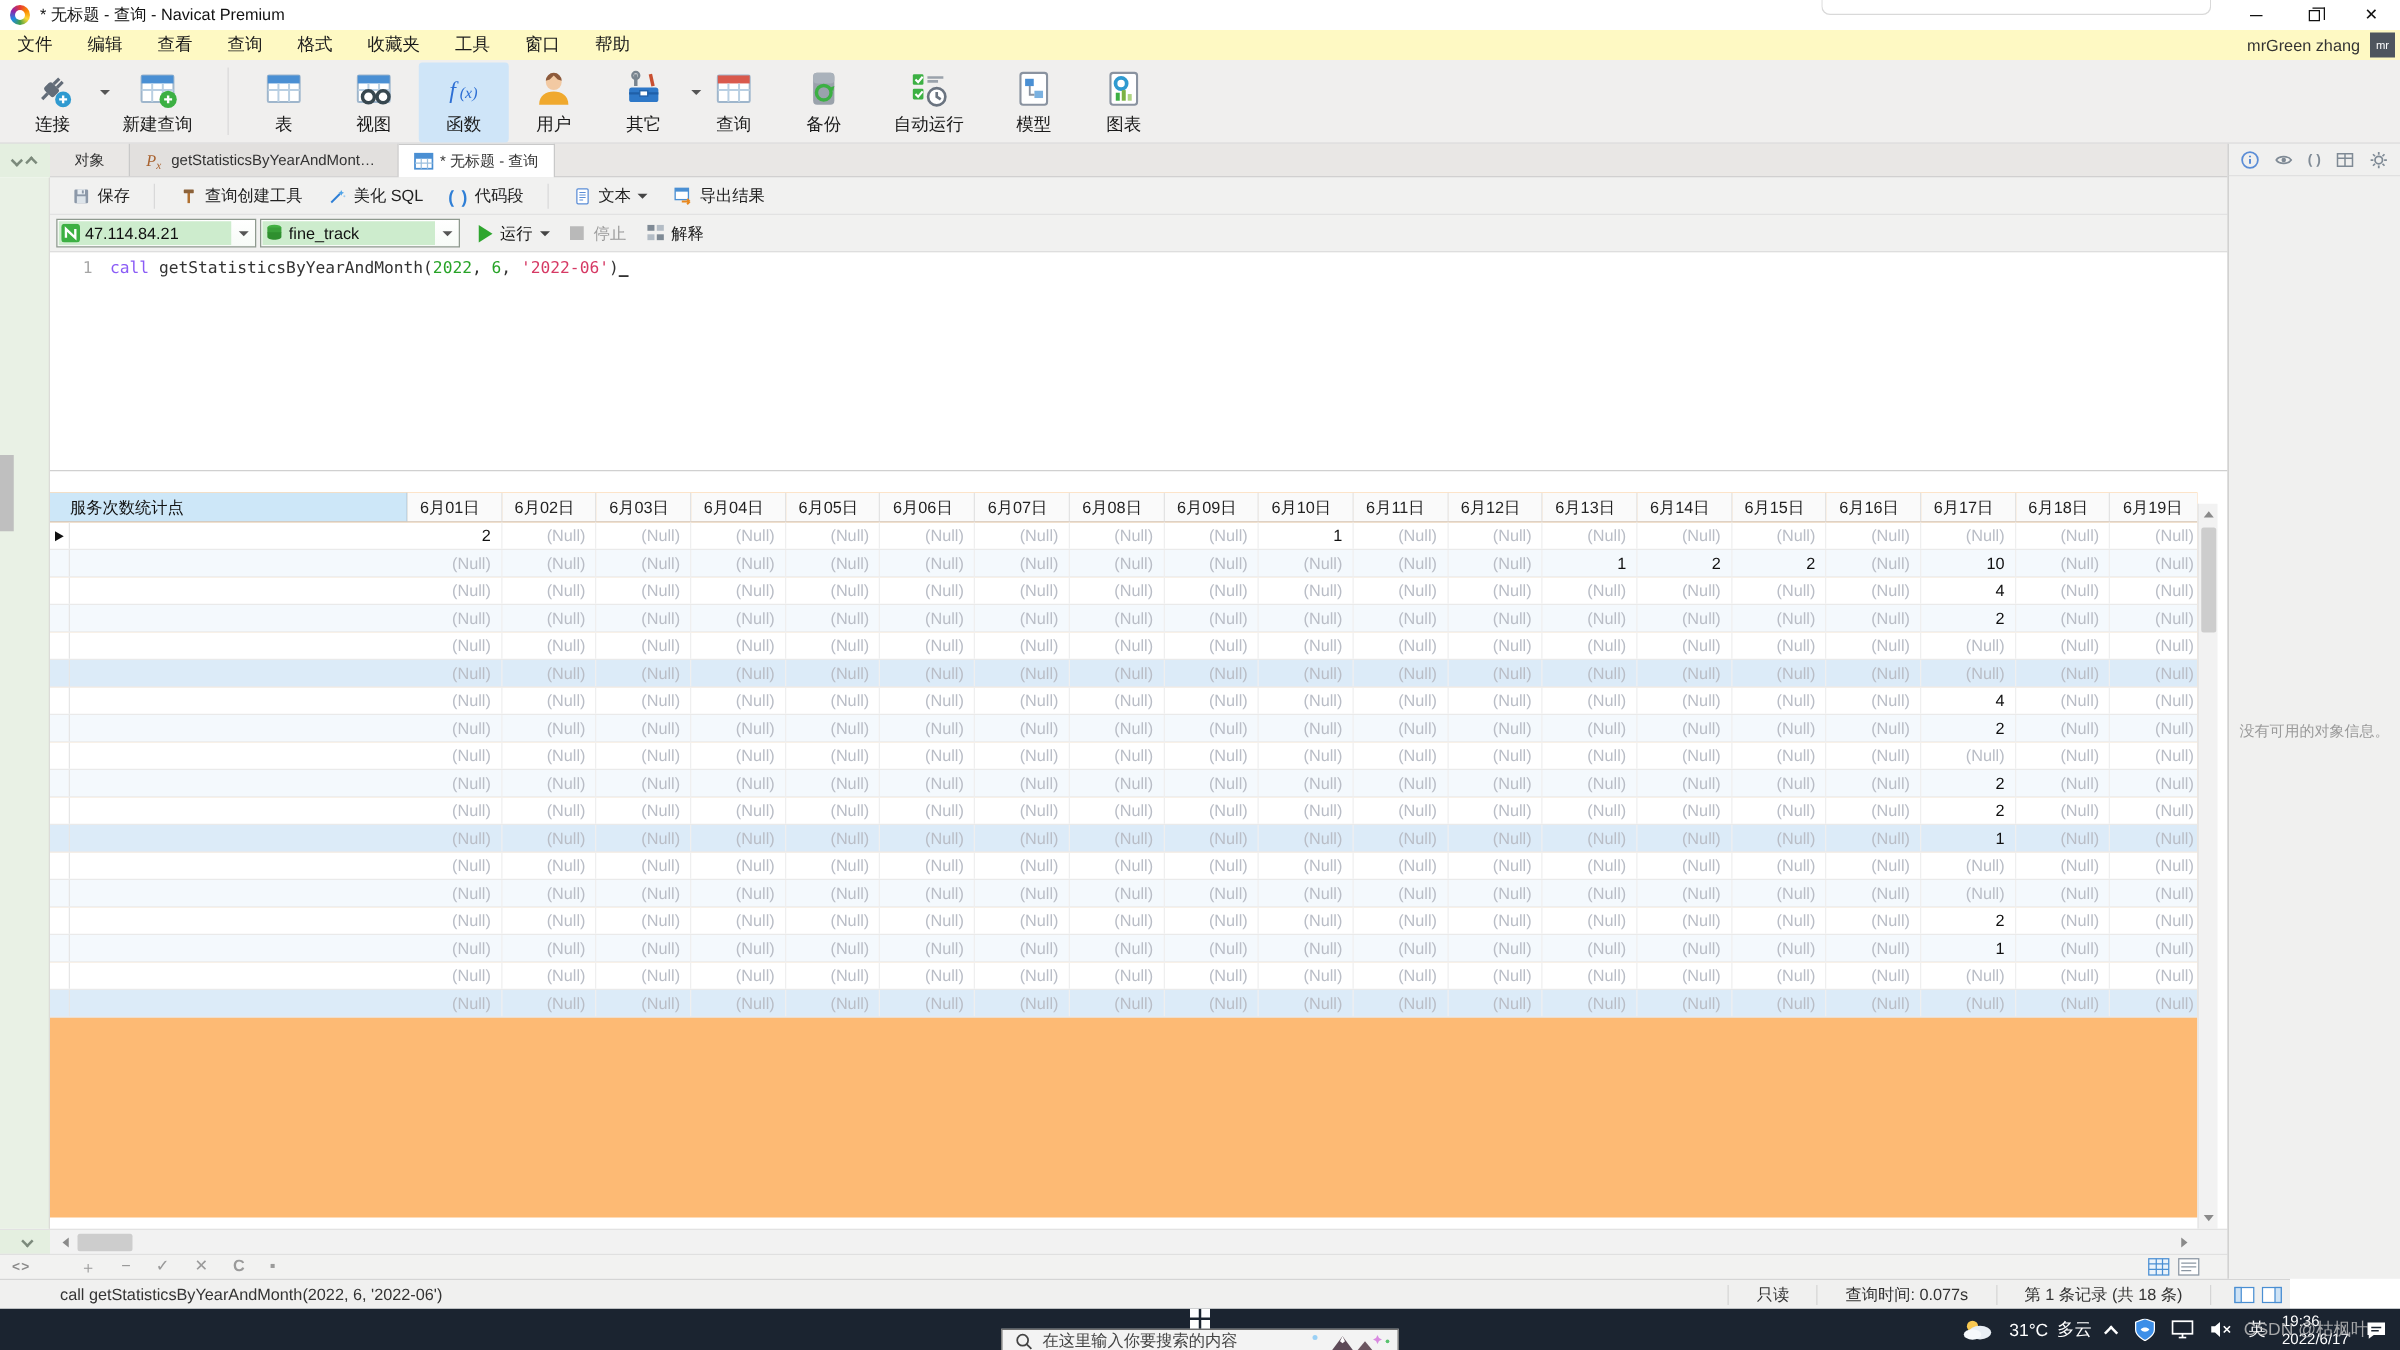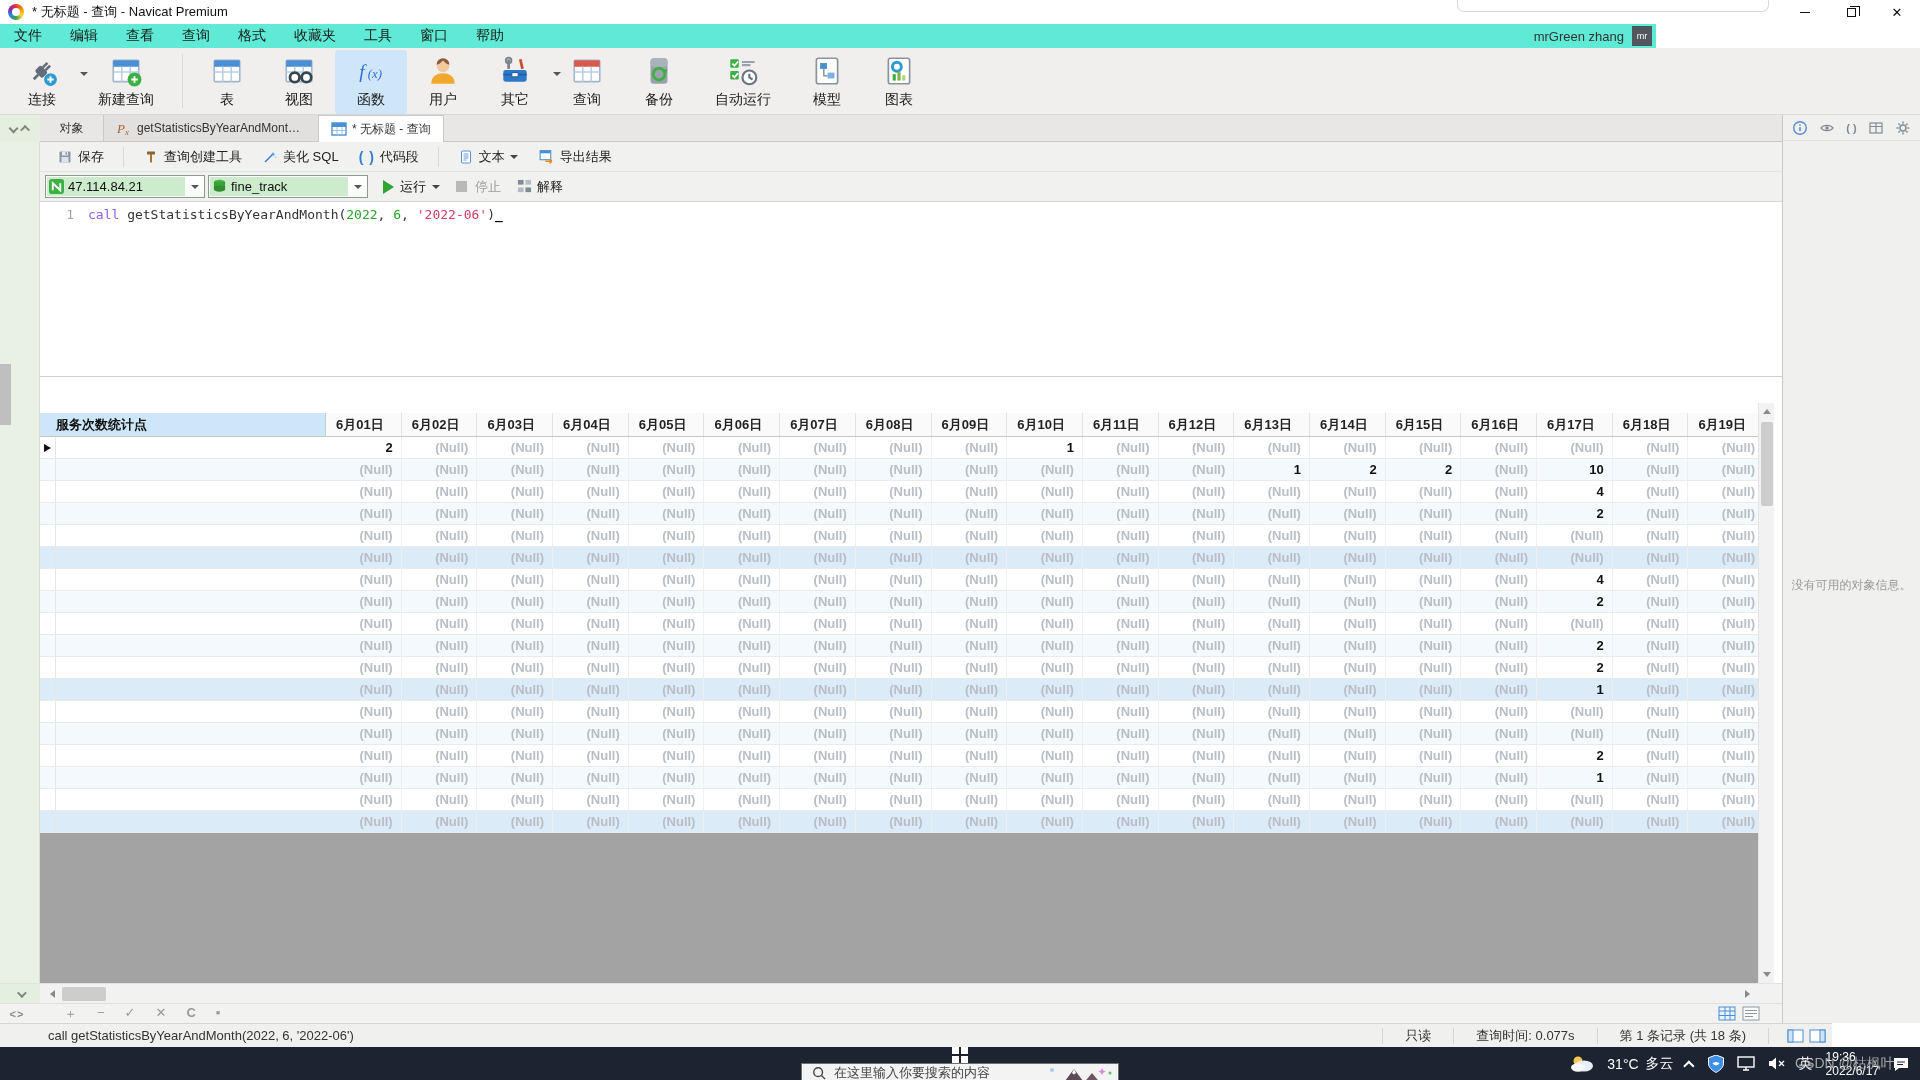--- a/index.html
+++ b/index.html
@@ -16,21 +16,21 @@
   .wtitle { font-size:13px; color:#111; }
   .ghost-pill { left:1457px; top:0; width:312px; height:12px; border:1px solid #d9d9d9; border-top:none; border-radius:0 0 7px 7px; background:#fff; }
   .winctl { position:absolute; right:0; top:0; height:24px; display:flex; }
   .winbtn { width:46px; height:24px; display:flex; align-items:center; justify-content:center; color:#111; font-size:12px; }
   .glyph-restore { width:9px; height:9px; border:1px solid #111; position:relative; }
   .glyph-restore::before { content:""; position:absolute; left:2px; top:-3px; width:9px; height:9px; border:1px solid #111; border-left:none; border-bottom:none; }
   .glyph-min { width:10px; height:1px; background:#111; }
   .glyph-close { font-size:13px; }
 
   
-  .menubar { left:0; top:24px; width:1656px; height:24px; background:#5eead4; display:flex; align-items:center; }
+  .menubar { left:0; top:24px; width:1920px; height:24px; background:#fef9c3; display:flex; align-items:center; }
   .menu-item { padding:0 14px; font-size:14px; color:#1a1a1a; height:100%; display:flex; align-items:center; }
   .account { position:absolute; right:4px; top:0; height:24px; display:flex; align-items:center; gap:8px; }
   .account-name { color:#333; font-size:13px; }
   .avatar { width:20px; height:20px; background:#4f565e; color:#fff; font-size:9px; display:flex; align-items:center; justify-content:center; }
 
   
   .toolbar { left:0; top:48px; width:1920px; height:67px; background:#f0efee; border-bottom:1px solid #d8d8d8;
              display:flex; align-items:flex-start; padding-left:6px; }
   .tbitem { width:72px; height:64px; margin-top:2px; display:flex; flex-direction:column; align-items:center; justify-content:flex-start;
             border-radius:3px; position:relative; }
@@ -85,21 +85,21 @@
   .code { white-space:pre; }
   .tok-kw { color:#8b5cf6; } .tok-num { color:#27a327; } .tok-str { color:#d63964; } .tok-pl { color:#333; }
   .cursor { color:#000; font-weight:bold; }
 
   
   .rtabs { left:40px; top:377px; width:1742px; height:26px; background:#d8e9d2; border-bottom:1px solid #b9cfb2; display:flex; align-items:flex-end; padding-left:3px; }
   .rtab { height:22px; padding:0 13px; display:flex; align-items:center; font-size:13px; color:#222; }
   .rtab.active { background:#fff; border:1px solid #a9a9a9; border-bottom:none; height:24px; }
 
   
-  .grid { left:40px; top:413px; width:1718px; height:580px; background:#a3a3a3; overflow:hidden;font-weight:bold; }
+  .grid { left:40px; top:394px; width:1718px; height:580px; background:#fdba74; overflow:hidden; }
   .g-header { display:flex; height:24px; border-bottom:1px solid #c6c6c6; }
   .g-corner { width:286px; flex:0 0 auto; background:#cde7f8; border-right:1px solid #b9cfe0; padding-left:16px; display:flex; align-items:center; color:#111; }
   .g-dh { width:75.7px; flex:0 0 auto; background:#fafafa; border-right:1px solid #e3e3e3; padding-left:10px; display:flex; align-items:center; color:#222; white-space:nowrap; overflow:hidden; }
   .g-row { display:flex; height:22px; border-bottom:1px solid #eaeaea; background:#fff; }
   .g-row.even { background:#f4f9fd; }
   .g-row.six { background:#dcebf8; }
   .g-marker { width:16px; flex:0 0 auto; border-right:1px solid #e6e6e6; display:flex; align-items:center; justify-content:center; }
   .tri { width:0; height:0; border:4px solid transparent; border-left:7px solid #111; margin-left:3px; }
   .g-label { width:270px; flex:0 0 auto; border-right:5px solid #a3a3a3; padding-left:6px; display:flex; align-items:center;
              white-space:nowrap; overflow:hidden; color:#111;margin-top:35px; }

